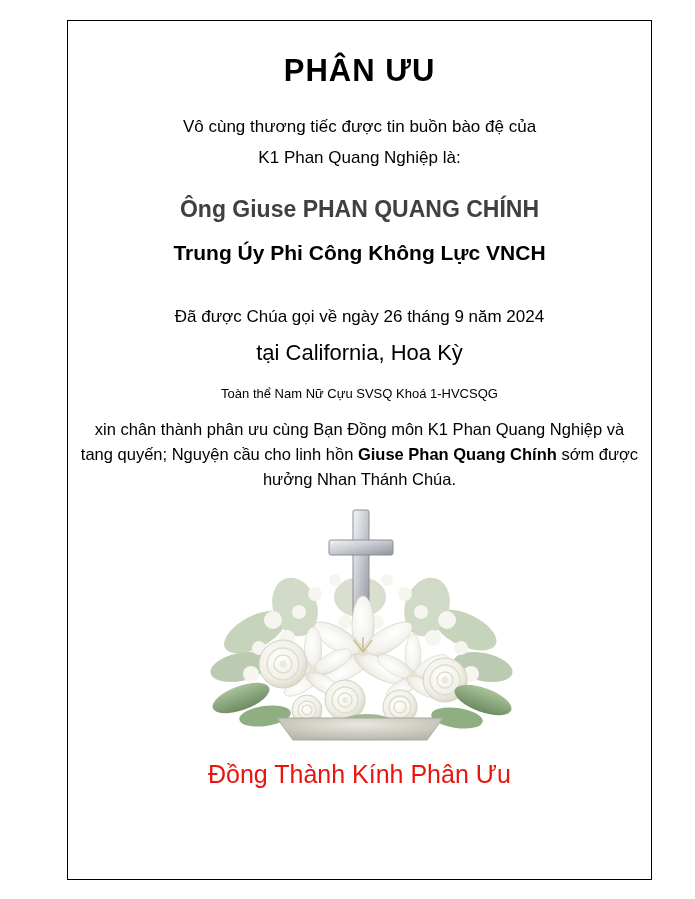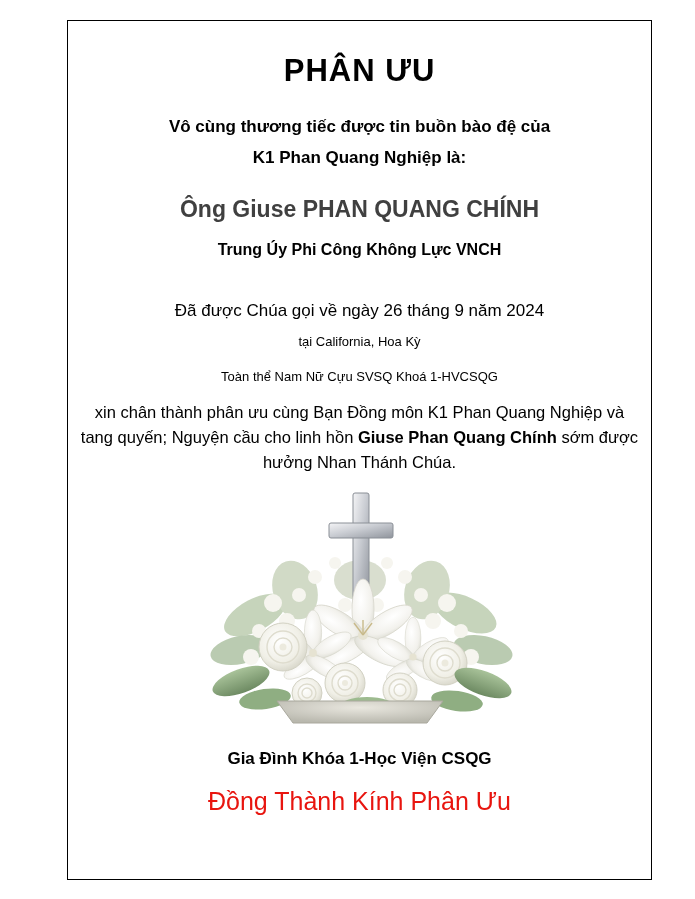--- a/index.html
+++ b/index.html
@@ -40,46 +40,45 @@
     font-size: 31px;
     font-weight: bold;
     letter-spacing: 1px;
     text-align: center;
     line-height: 1.1;
   }
   .line {
     text-align: center;
     font-size: 17px;
     line-height: 1.45;
-    font-weight: bold;
   }
   .l1 { margin-top: 27px; }
   .l2 { margin-top: 6px; }
   .name-red {
     margin-top: 26px;
     text-align: center;
     font-size: 23px;
     font-weight: bold;
     color: #404040;
   }
   .rank {
     margin-top: 18px;
     text-align: right;
-    font-size: 16px;
+    font-size: 21px;
     font-weight: bold;
   }
   .date {
     margin-top: 42px;
     text-align: center;
     font-size: 17px;
   }
   .place {
     margin-top: 13px;
     text-align: center;
-    font-size: 13px;
+    font-size: 22px;
   }
   .age-red {
     margin-top: 17px;
     text-align: center;
     font-size: 25px;
     font-weight: bold;
     color: #e8150f;
   }
   .assoc {
     margin-top: 20px;
@@ -270,18 +269,17 @@
           <ellipse cx="262" cy="216" rx="26" ry="10" fill="#8fae82" transform="rotate(8 262 216)"></ellipse>
           <ellipse cx="172" cy="222" rx="28" ry="10" fill="#9dbb8f"></ellipse>
         </g>
 
         <g>
           <path d="M82,216 L248,216 L232,238 L98,238 Z" fill="url(#baseGrad)" stroke="#a9a89d" stroke-width="1"></path>
         </g>
       </svg>
     </div>
 
-    <div class="family">Gia Đình Khóa 1-Học Viện CSQG</div>
 
     <div class="closing-red">Đồng Thành Kính Phân Ưu</div>
 
   </div>
 </div>
 
 </body></html>

